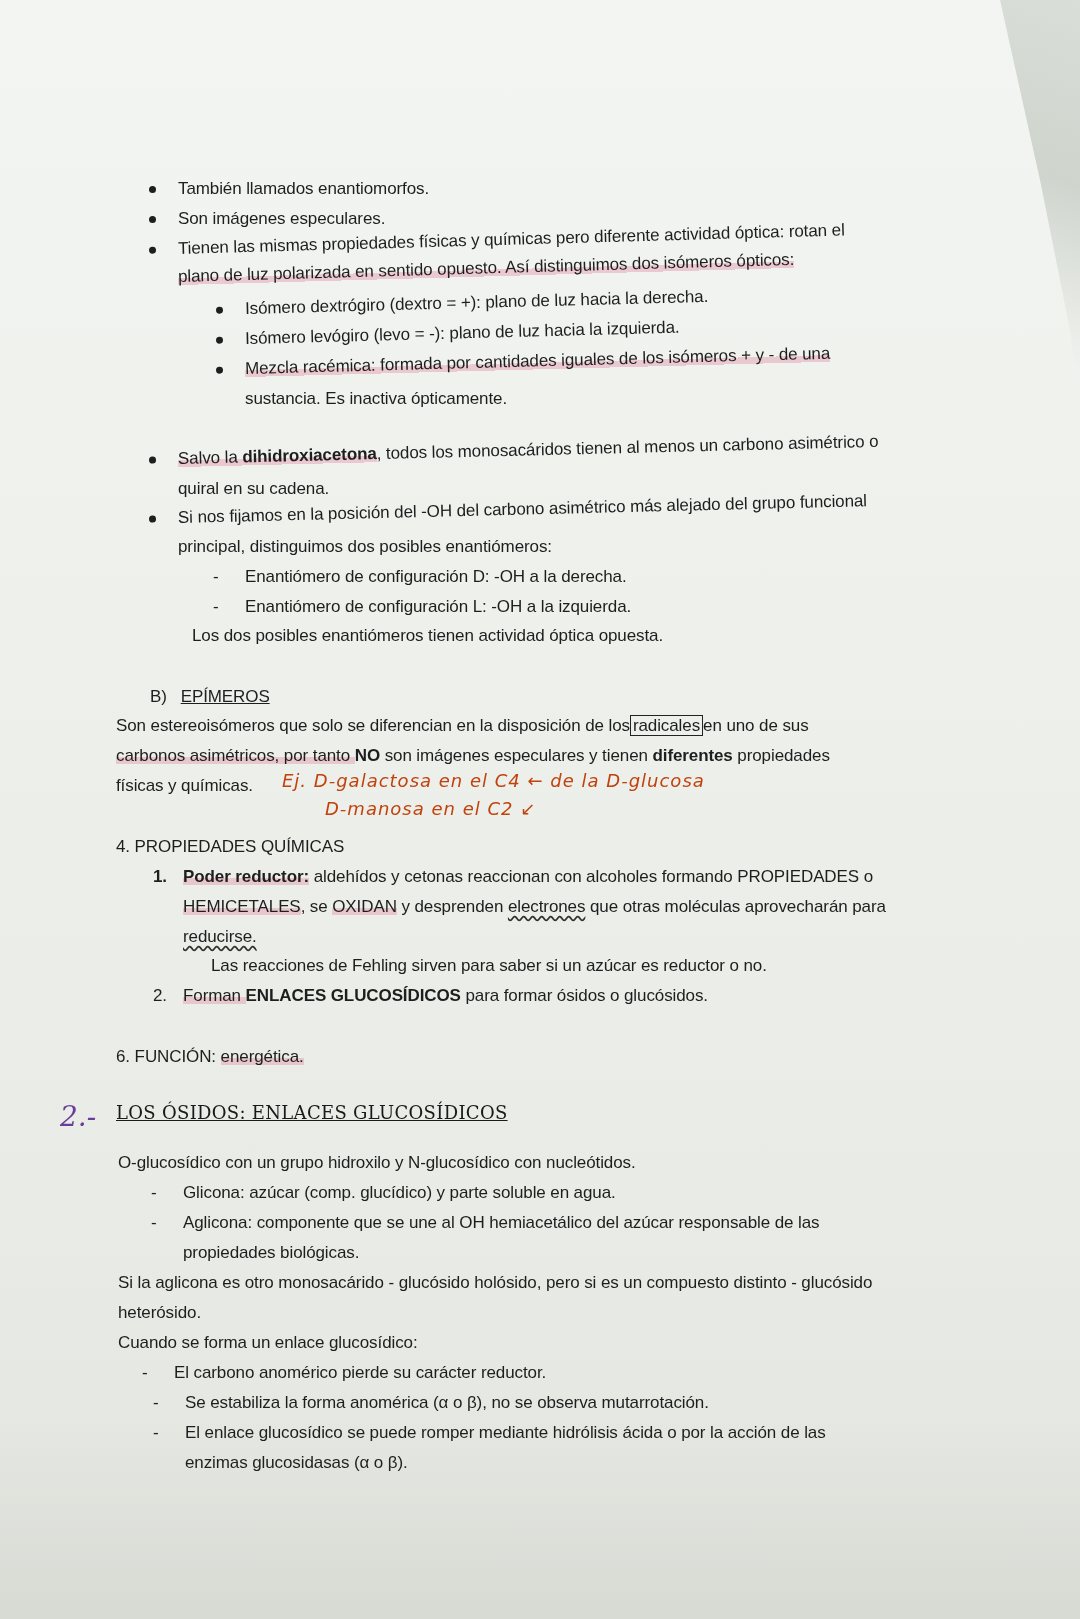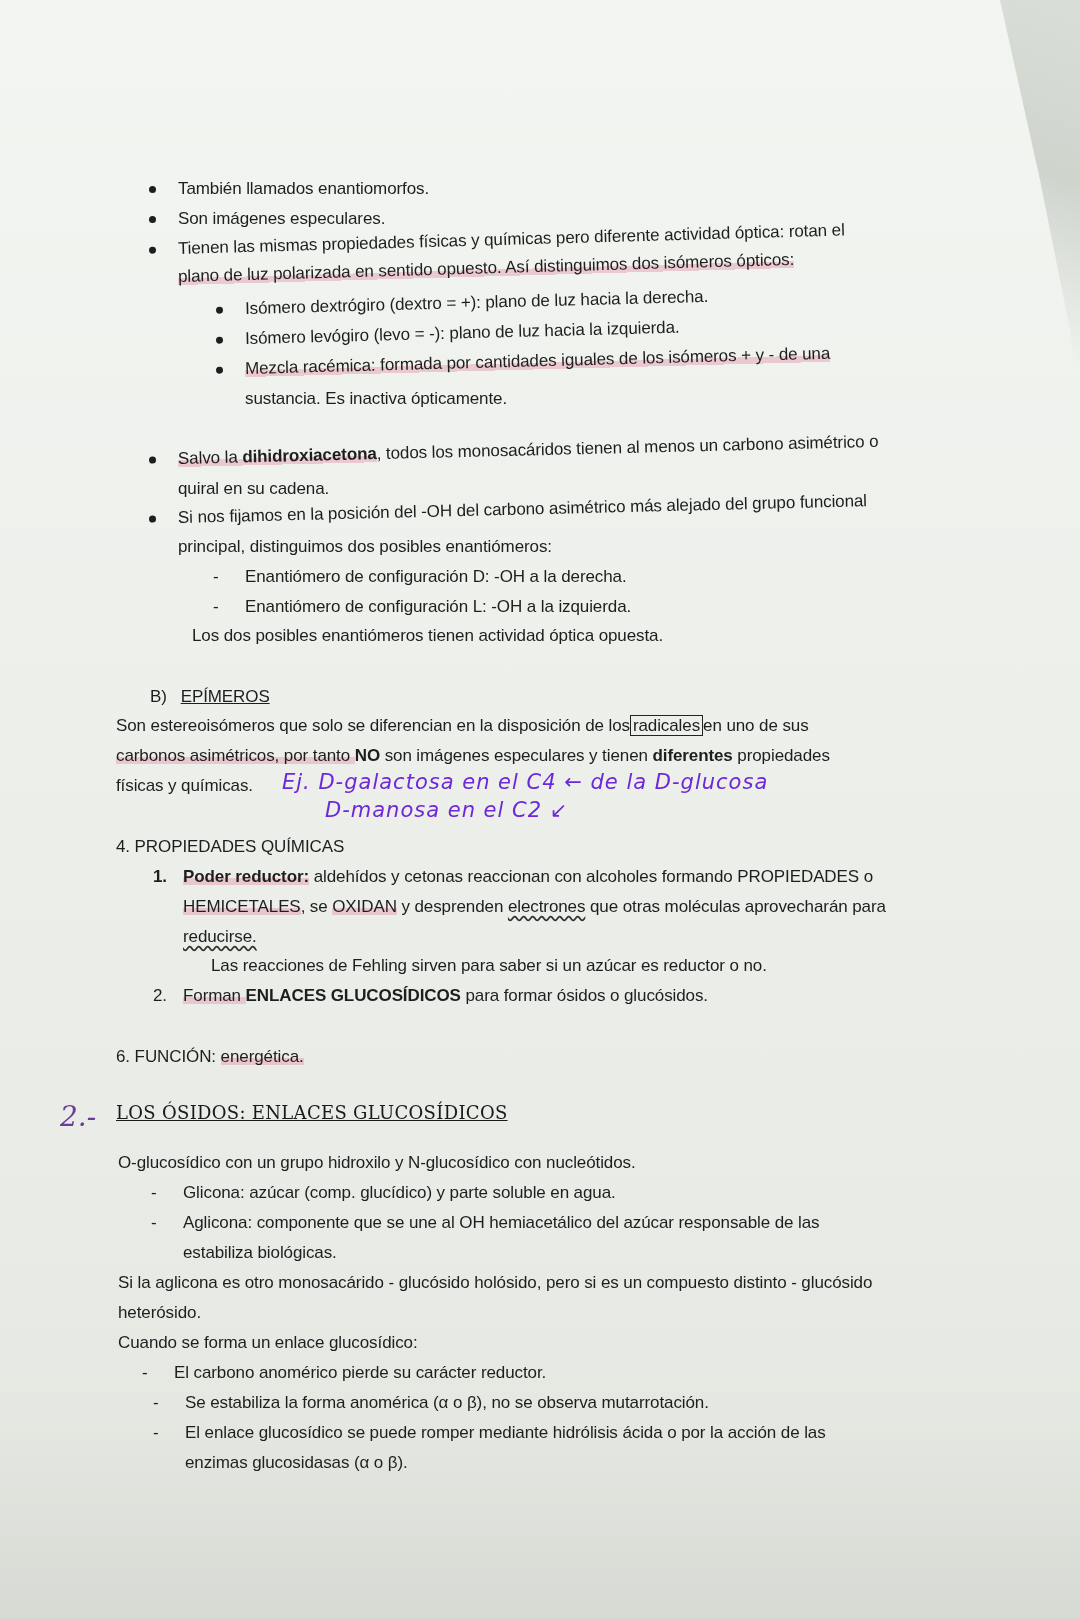--- a/index.html
+++ b/index.html
@@ -35,21 +35,21 @@
     .b { font-weight: bold; }
     .u { text-decoration: underline; }
     .box { border: 1.5px solid #222; padding: 0 2px; }
     .wavy { text-decoration: underline wavy #333; text-underline-offset: 3px; }
     .section-title {
       position: absolute; left: 116px; top: 1102px; font-family: "DejaVu Serif", serif;
       font-size: 18px; letter-spacing: 0.3px; text-decoration: underline; color: #1a1a1a;
     }
     .hand {
       position: absolute; font-family: "DejaVu Sans", sans-serif; font-style: italic;
-      color: #6d28d9; font-size: 21px; white-space: nowrap; letter-spacing: 1px;
+      color: #c2410c; font-size: 18px; white-space: nowrap; letter-spacing: 1px;
     }
     .hand-num {
       position: absolute; left: 60px; top: 1100px; font-family: "DejaVu Serif", serif;
       font-style: italic; color: #6a3d9a; font-size: 28px;
     }
   </style>
 </head>
 <body>
 
 <div class="page-fold"></div>
@@ -104,21 +104,21 @@
 
   <div class="line" style="left:116px; top:1046px;">
     <span>6. FUNCIÓN: </span><span class="hl">energética.</span>
   </div>
 
   <div class="hand-num">2.-</div>
   <div class="section-title">LOS ÓSIDOS: ENLACES GLUCOSÍDICOS</div>
   <div class="line" style="left:118px; top:1152px;"><span>O-glucosídico con un grupo hidroxilo y N-glucosídico con nucleótidos.</span></div>
   <div class="line dash" style="left:183px; top:1182px;"><span>Glicona: azúcar (comp. glucídico) y parte soluble en agua.</span></div>
   <div class="line dash" style="left:183px; top:1212px;"><span>Aglicona: componente que se une al OH hemiacetálico del azúcar responsable de las</span></div>
-  <div class="line" style="left:183px; top:1242px;"><span>estabiliza biológicas.</span></div>
+  <div class="line" style="left:183px; top:1242px;"><span>propiedades biológicas.</span></div>
   <div class="line" style="left:118px; top:1272px;"><span>Si la aglicona es otro monosacárido - glucósido holósido, pero si es un compuesto distinto - glucósido</span></div>
   <div class="line" style="left:118px; top:1302px;"><span>heterósido.</span></div>
   <div class="line" style="left:118px; top:1332px;"><span>Cuando se forma un enlace glucosídico:</span></div>
   <div class="line dash" style="left:174px; top:1362px;"><span>El carbono anomérico pierde su carácter reductor.</span></div>
   <div class="line dash" style="left:185px; top:1392px;"><span>Se estabiliza la forma anomérica (α o β), no se observa mutarrotación.</span></div>
   <div class="line dash" style="left:185px; top:1422px;"><span>El enlace glucosídico se puede romper mediante hidrólisis ácida o por la acción de las</span></div>
   <div class="line" style="left:185px; top:1452px;"><span>enzimas glucosidasas (α o β).</span></div>
 </div>
 
 <div class="page-shadow"></div>

